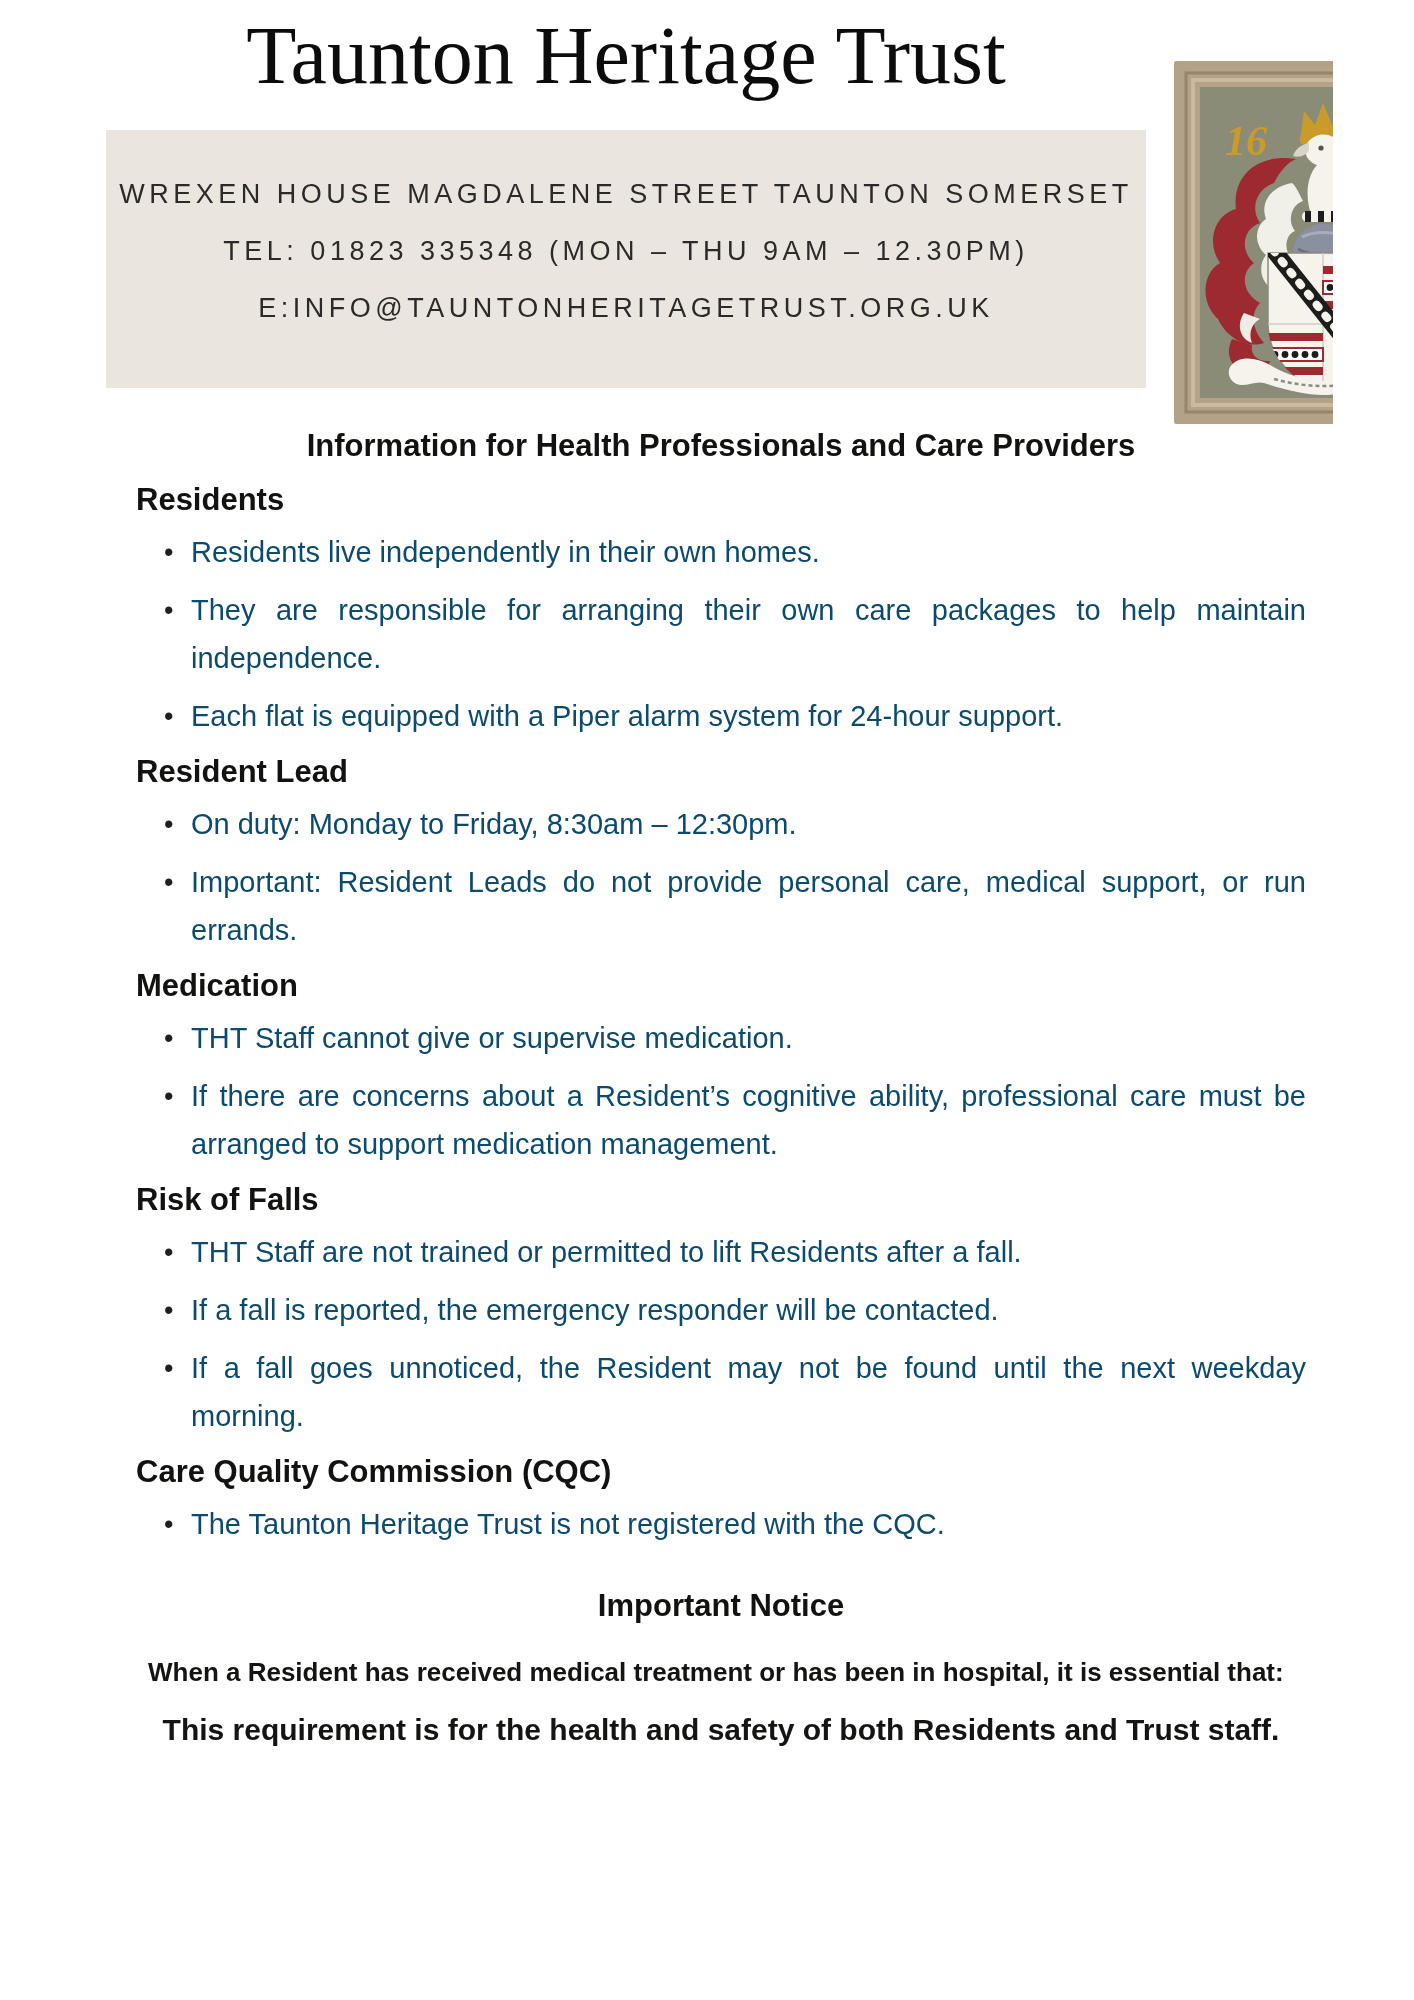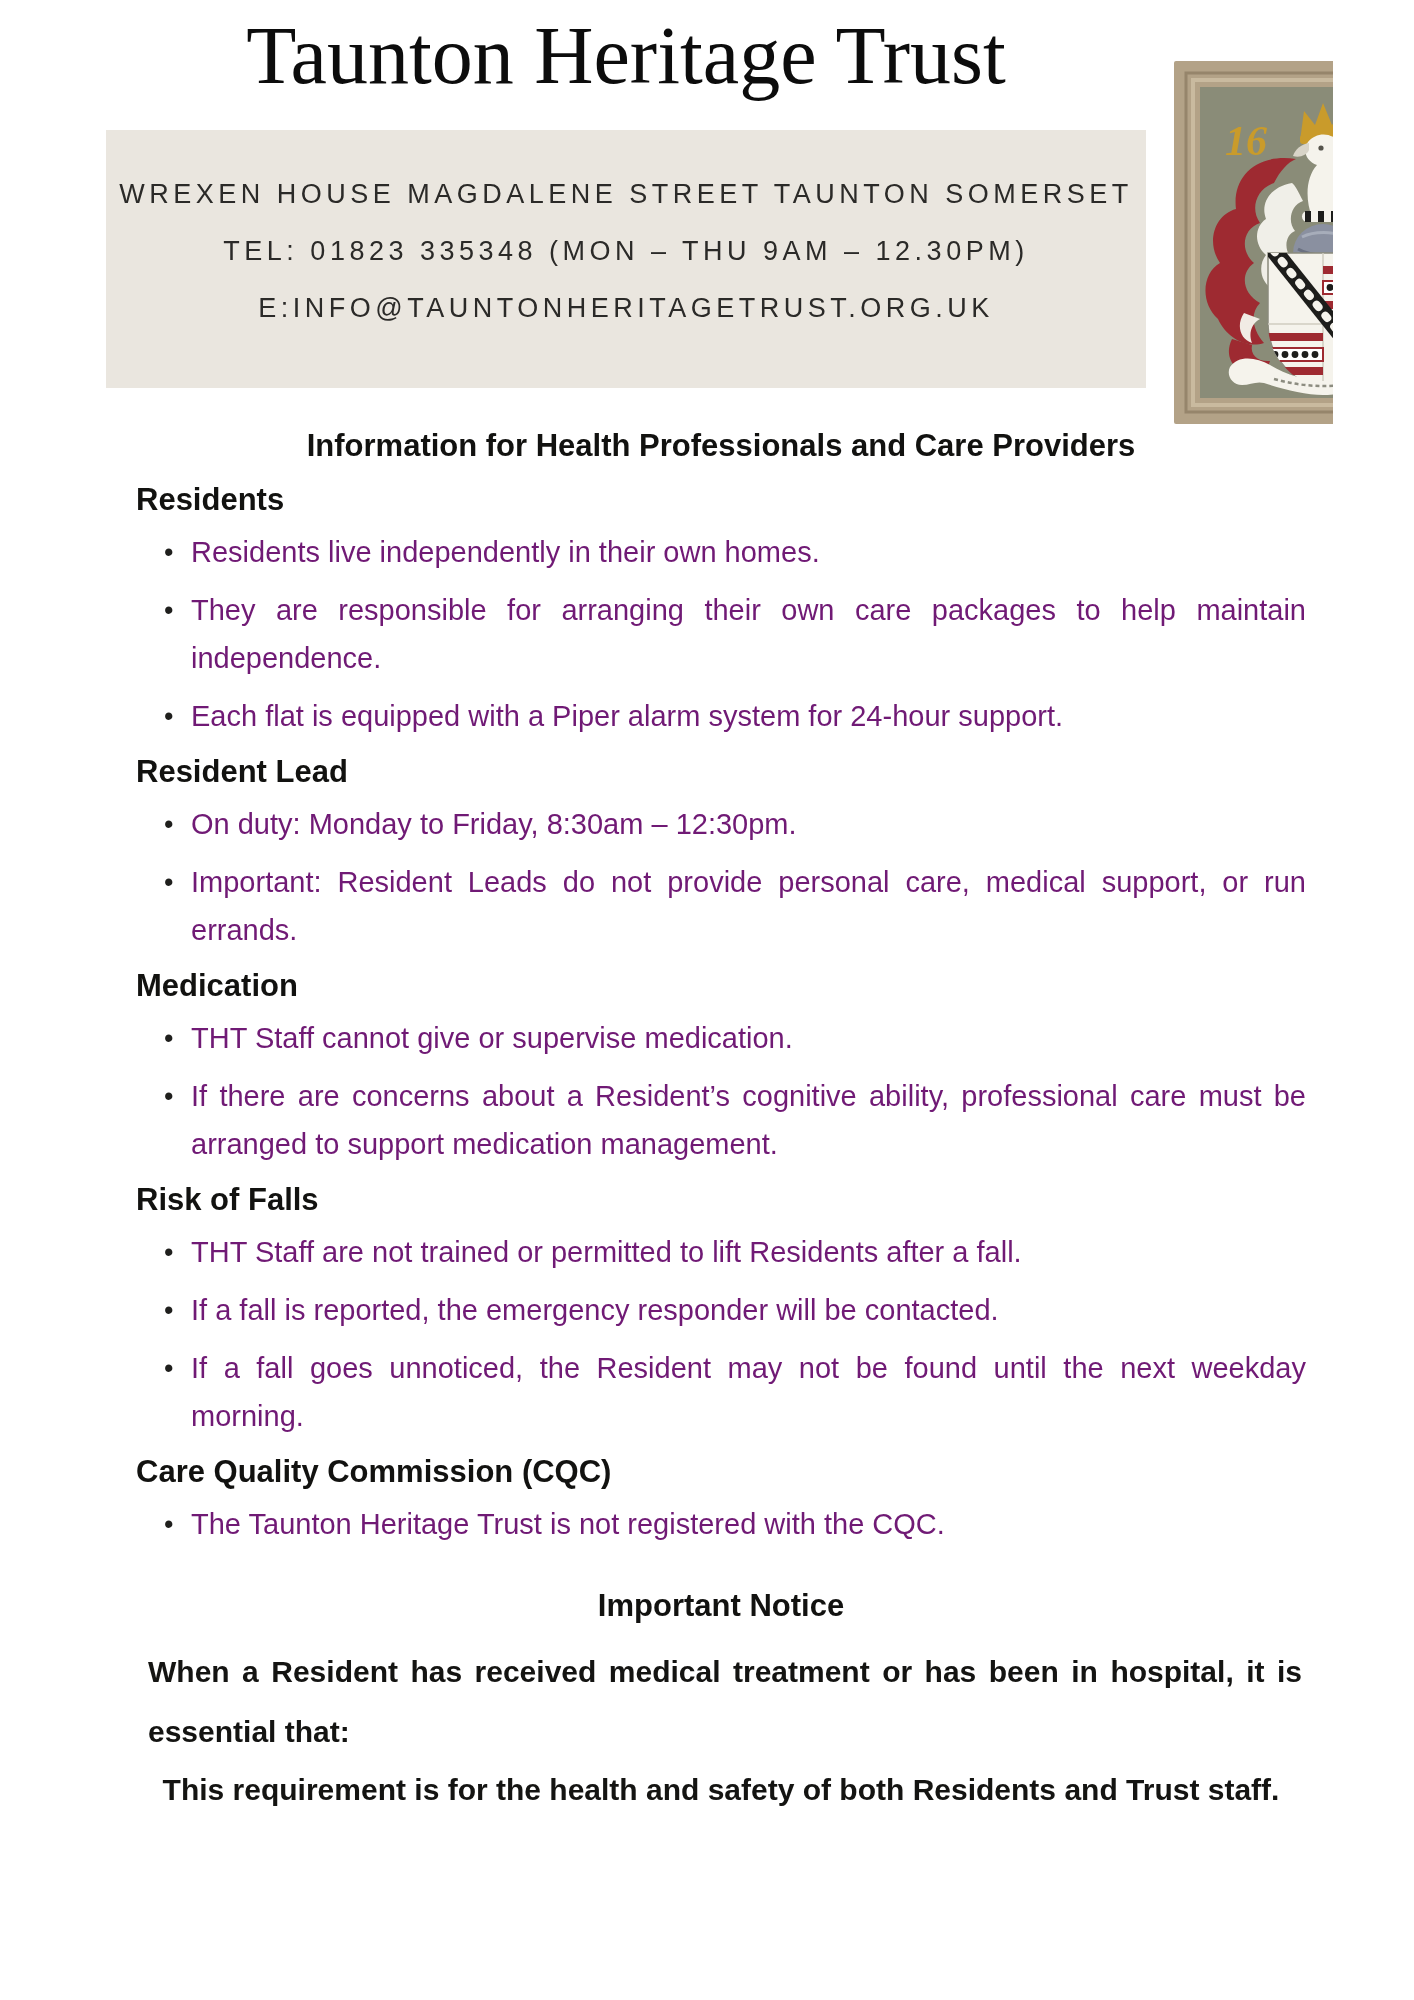--- a/index.html
+++ b/index.html
@@ -34,31 +34,31 @@
     margin:24px 0 0 0; text-align:center;
     font-size:31px; font-weight:bold; line-height:44px; color:#121210;
   }
   .section-heading {
     margin:12px 0 8px 0; font-size:31px; font-weight:bold;
     line-height:40px; color:#121210;
   }
   ul.bullets { list-style:none; margin:0; padding:0 0 0 28px; }
   ul.bullets li {
     position:relative; padding-left:27px; margin:0 0 10px 0;
-    font-size:29px; line-height:48px; text-align:justify; color:#701a75;
+    font-size:29px; line-height:48px; text-align:justify; color:#0c4a6e;
   }
   ul.bullets li::before {
     content:"\2022"; position:absolute; left:0; top:0;
     font-size:27px; line-height:48px; color:#1f1f1d;
   }
   
   .notice-heading { margin-top:36px; }
   .notice-intro {
     margin:14px 0 0 0; padding:0 4px 0 12px;
-    font-size:30px; font-weight:bold; line-height:60px;
+    font-size:26px; font-weight:bold; line-height:60px;
     text-align:justify; color:#141412;
   }
   ul.notice-bullets { list-style:none; margin:14px 0 0 0; padding:0 0 0 48px; }
   ul.notice-bullets li {
     position:relative; padding-left:32px; margin:0 0 12px 0;
     font-size:30px; font-weight:bold; line-height:48px; color:#141412;
   }
   ul.notice-bullets li::before {
     content:"\2022"; position:absolute; left:0; top:0;
     font-size:28px; line-height:48px;

